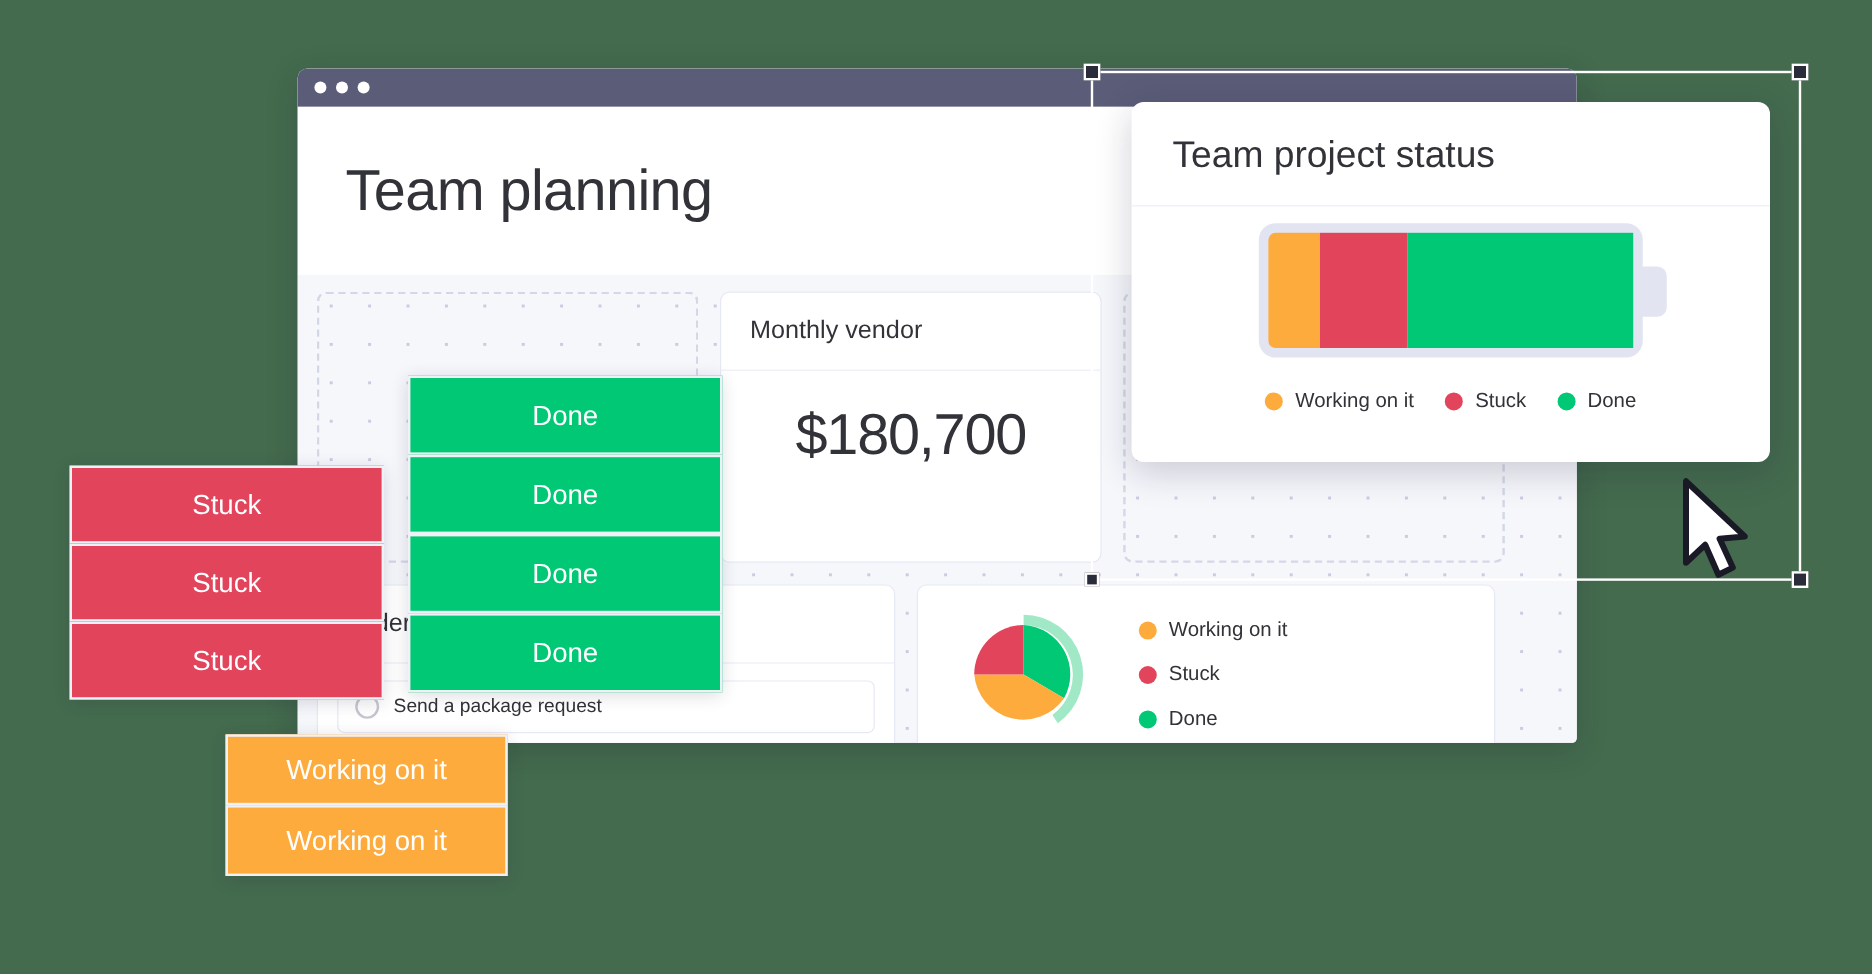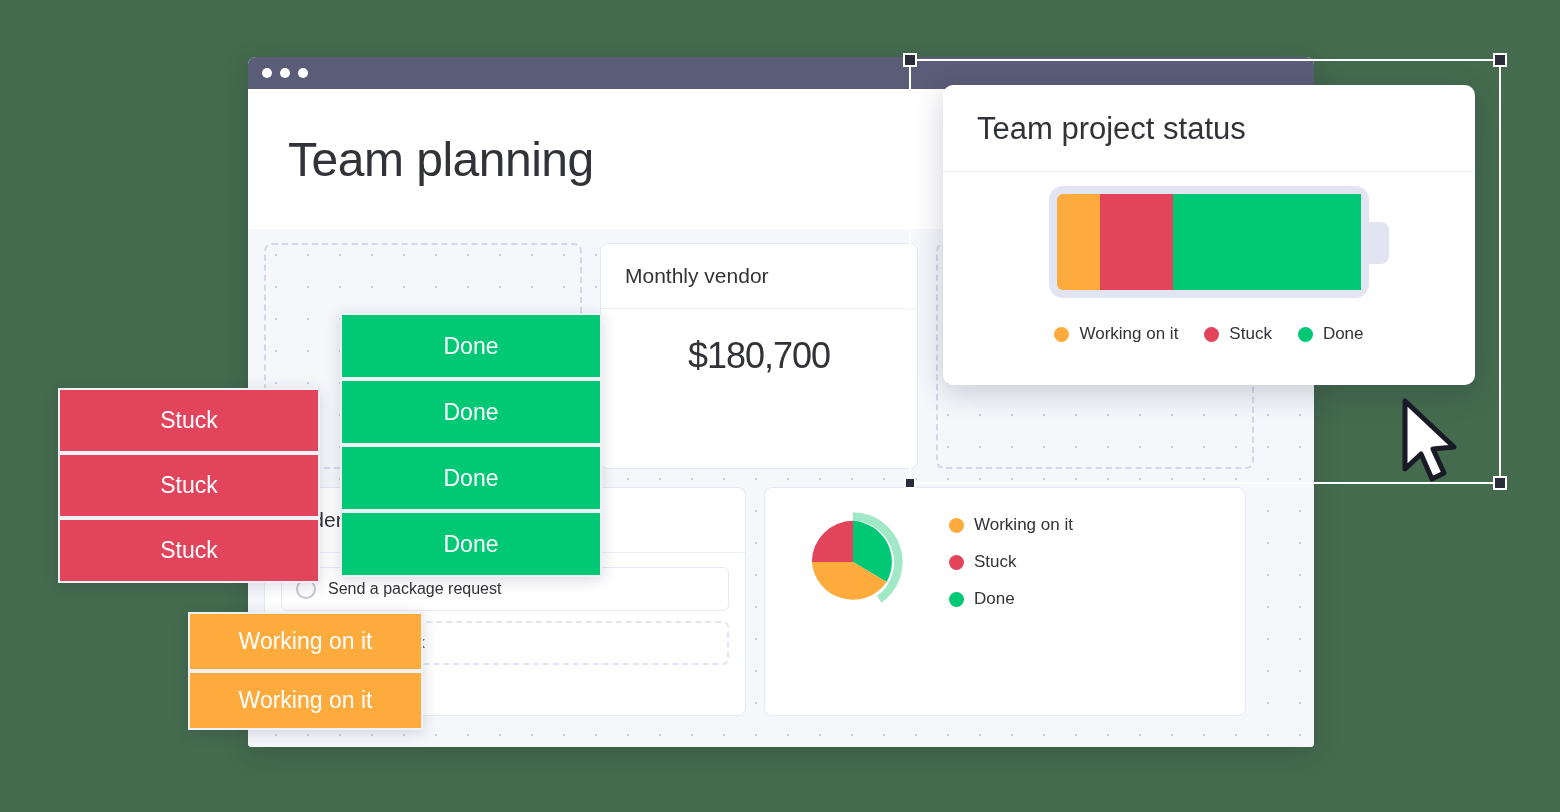--- a/index.html
+++ b/index.html
@@ -19,21 +19,21 @@
     height: 812px;
     background: #446B4E;
   }
 
   
   .window {
     position: absolute;
     left: 248px;
     top: 57px;
     width: 1066px;
-    height: 690px;
+    height: 562px;
     background: #ffffff;
     border-radius: 8px 8px 4px 4px;
     overflow: hidden;
     box-shadow: 0 6px 26px rgba(20,20,40,.18);
   }
   .titlebar {
     height: 32px;
     background: #5B5C77;
     display: flex;
     align-items: center;
@@ -90,21 +90,21 @@
     padding: 20px 24px;
     border-bottom: 1px solid #EDEFF7;
     font-size: 21px;
     color: #323338;
     font-weight: 400;
     white-space: nowrap;
   }
   .card-body { padding: 18px 24px; }
 
   .big-number {
-    font-size: 36px;
+    font-size: 48px;
     font-weight: 500;
     color: #323338;
     text-align: center;
     padding: 26px 0 30px;
     letter-spacing: -1px;
   }
 
   
   .task-row {
     height: 44px;

